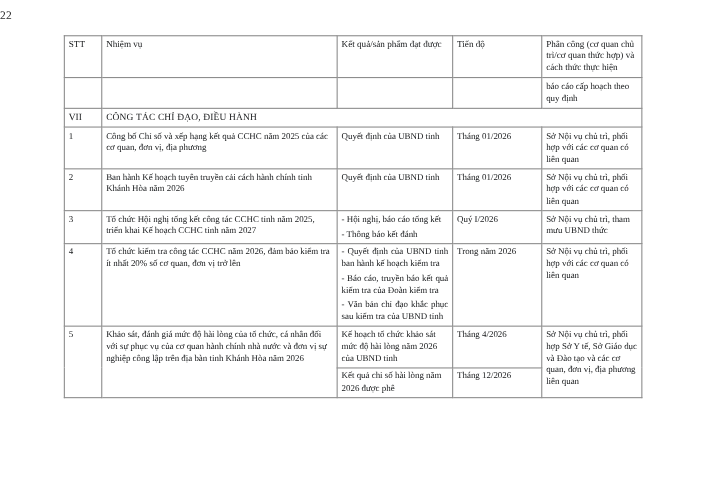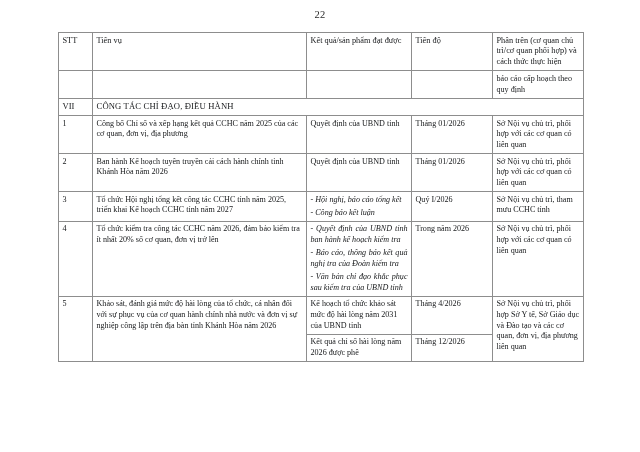--- a/index.html
+++ b/index.html
@@ -19,21 +19,21 @@
   .page {
     position: absolute;
     inset: 0;
     background: #ffffff;
   }
   .page-number {
     position: absolute;
     top: 9px;
     left: 0;
     width: 640px;
-    text-align: center;
+    text-align: left;
     font-size: 10.5px;
     color: #2b2b2b;
     letter-spacing: 0.2px;
   }
   .table-wrap {
     position: absolute;
     left: 58px;
     top: 32px;
     width: 525px;
   }
@@ -86,21 +86,20 @@
     font-size: 8.6px;
     vertical-align: middle;
     letter-spacing: 0.15px;
     padding-top: 3.5px;
     padding-bottom: 3.5px;
   }
   .just { text-align: justify; text-justify: inter-word; }
   p.ln {
     margin: 0 0 2.5px 0;
     text-align: justify;
-    font-style: italic;
   }
   p.ln:last-child { margin-bottom: 0; }
   .cont-cell { padding-top: 2.5px; }
   .tall-a { height: 18px; }
 </style>
 </head>
 <body>
 
 <div class="page">
 
@@ -111,24 +110,24 @@
       <colgroup>
         <col class="c-stt">
           <col class="c-task">
           <col class="c-res">
           <col class="c-time">
           <col class="c-assign">
       </colgroup>
       <thead>
         <tr>
           <th class="h-stt">STT</th>
-          <th>Tiến vụ</th>
+          <th>Nhiệm vụ</th>
           <th>Kết quả/sản phẩm đạt được</th>
           <th>Tiến độ</th>
-          <th>Phân trên (cơ quan chủ trì/cơ quan phối hợp) và cách thức thực hiện</th>
+          <th>Phân công (cơ quan chủ trì/cơ quan thức hợp) và cách thức thực hiện</th>
         </tr>
       </thead>
       <tbody>
 
         <tr>
           <td class="num-cell tall-a"></td>
           <td class="just"></td>
           <td class="just"></td>
           <td></td>
           <td class="just cont-cell">báo cáo cấp hoạch theo quy định</td>
@@ -153,42 +152,42 @@
           <td class="just">Quyết định của UBND tỉnh</td>
           <td>Tháng 01/2026</td>
           <td class="just">Sở Nội vụ chủ trì, phối hợp với các cơ quan có liên quan</td>
         </tr>
 
         <tr>
           <td class="num-cell">3</td>
           <td class="just">Tổ chức Hội nghị tổng kết công tác CCHC tỉnh năm 2025, triển khai Kế hoạch CCHC tỉnh năm 2027</td>
           <td>
             <p class="ln">- Hội nghị, báo cáo tổng kết</p>
-            <p class="ln">- Công báo kết luận</p>
+            <p class="ln">- Thông báo kết đánh</p>
           </td>
           <td>Quý I/2026</td>
-          <td class="just">Sở Nội vụ chủ trì, tham mưu CCHC tỉnh</td>
+          <td class="just">Sở Nội vụ chủ trì, tham mưu UBND thức</td>
         </tr>
 
         <tr>
           <td class="num-cell">4</td>
           <td class="just">Tổ chức kiểm tra công tác CCHC năm 2026, đảm bảo kiểm tra ít nhất 20% số cơ quan, đơn vị trở lên</td>
           <td>
             <p class="ln">- Quyết định của UBND tỉnh ban hành kế hoạch kiểm tra</p>
-            <p class="ln">- Báo cáo, thông báo kết quả nghị tra của Đoàn kiểm tra</p>
+            <p class="ln">- Báo cáo, truyền báo kết quả kiểm tra của Đoàn kiểm tra</p>
             <p class="ln">- Văn bản chỉ đạo khắc phục sau kiểm tra của UBND tỉnh</p>
           </td>
           <td>Trong năm 2026</td>
           <td class="just">Sở Nội vụ chủ trì, phối hợp với các cơ quan có liên quan</td>
         </tr>
 
         <tr>
           <td class="num-cell" rowspan="2">5</td>
           <td class="just" rowspan="2">Khảo sát, đánh giá mức độ hài lòng của tổ chức, cá nhân đối với sự phục vụ của cơ quan hành chính nhà nước và đơn vị sự nghiệp công lập trên địa bàn tỉnh Khánh Hòa năm 2026</td>
-          <td class="just">Kế hoạch tổ chức khảo sát mức độ hài lòng năm 2031 của UBND tỉnh</td>
+          <td class="just">Kế hoạch tổ chức khảo sát mức độ hài lòng năm 2026 của UBND tỉnh</td>
           <td>Tháng 4/2026</td>
           <td class="just" rowspan="2">Sở Nội vụ chủ trì, phối hợp Sở Y tế, Sở Giáo dục và Đào tạo và các cơ quan, đơn vị, địa phương liên quan</td>
         </tr>
         <tr>
           <td class="just">Kết quả chỉ số hài lòng năm 2026 được phê</td>
           <td>Tháng 12/2026</td>
         </tr>
 
       </tbody>
     </table>

